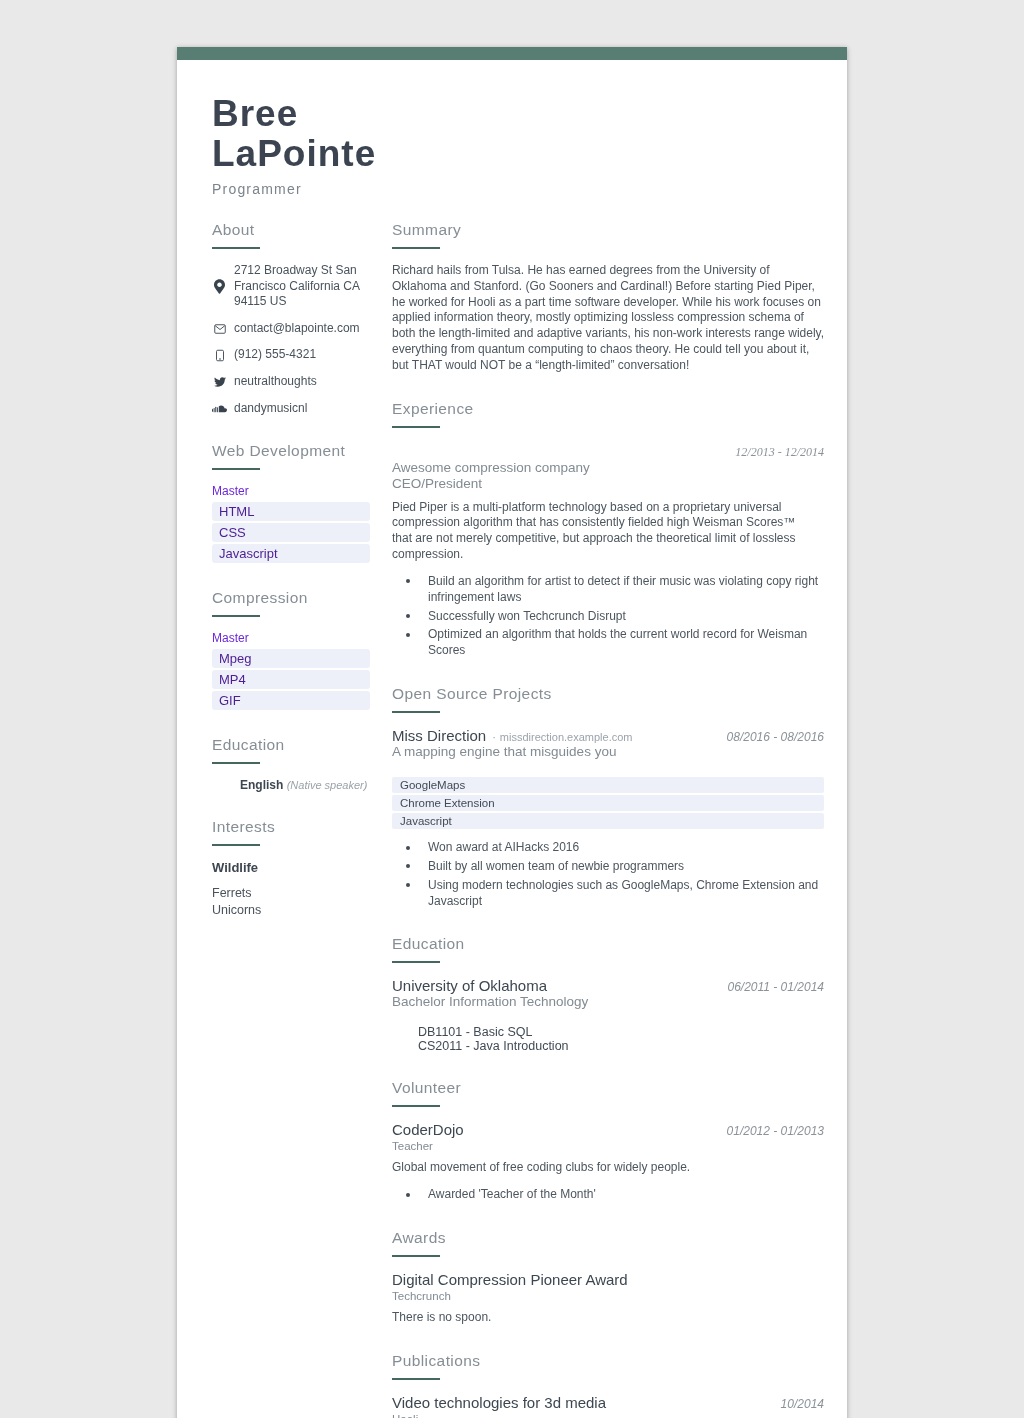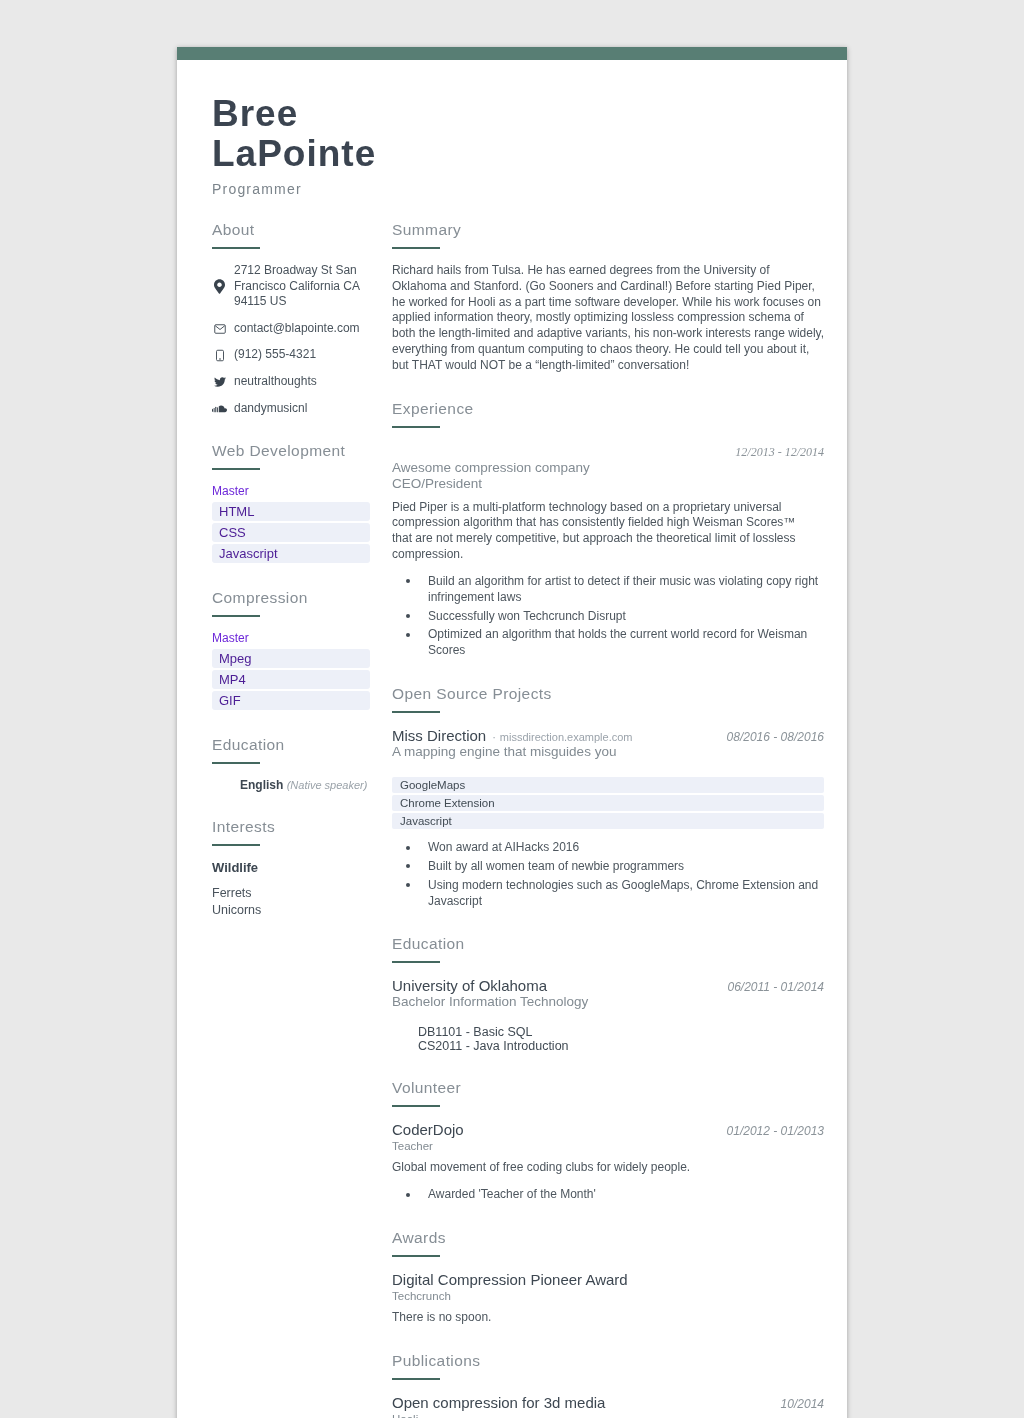--- a/index.html
+++ b/index.html
@@ -383,21 +383,21 @@
             <div class="entry-submeta">Techcrunch</div>
             <p class="entry-summary">There is no spoon.</p>
           </div>
         </section>
 
         <section class="section">
           <h2 class="section-heading">Publications</h2>
           <div class="heading-rule"></div>
           <div class="entry">
             <div class="entry-title-row">
-              <h3 class="entry-title">Open compression for 3d media</h3>
+              <h3 class="entry-title">Video technologies for 3d media</h3>
               <span class="entry-dates">10/2014</span>
             </div>
             <div class="entry-submeta">Hooli</div>
             <p class="entry-summary">Innovative middle-out compression algorithm that changes the way we store data.</p>
           </div>
         </section>
 
       </main>
     </div>
   </div>

